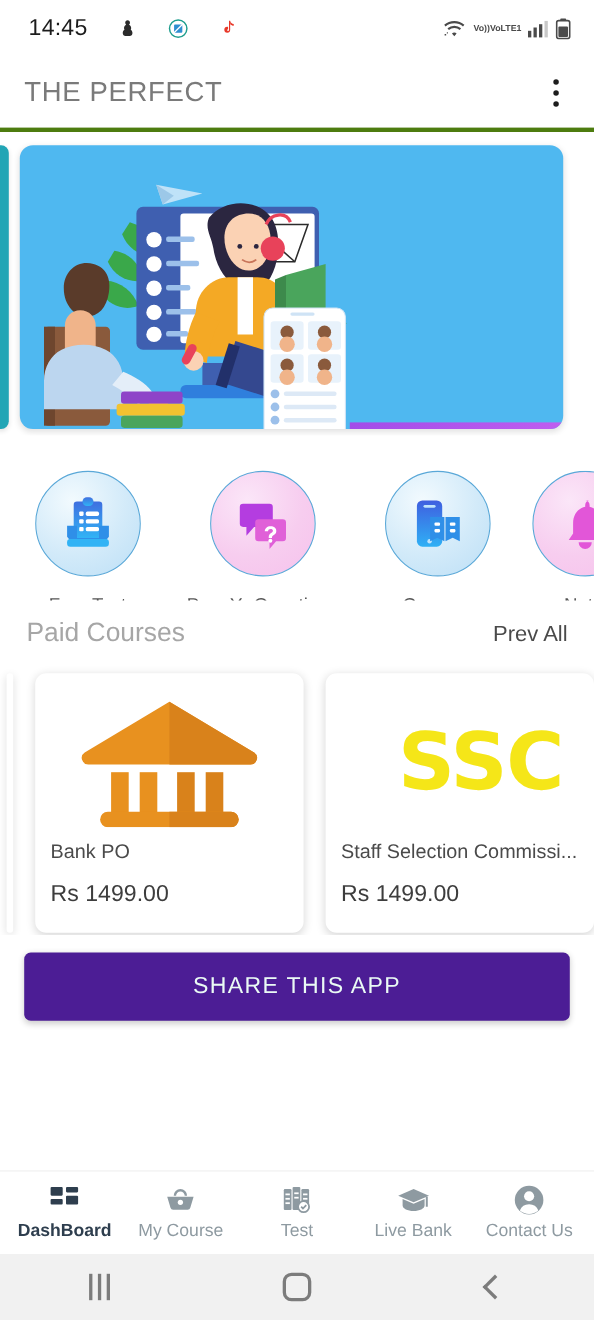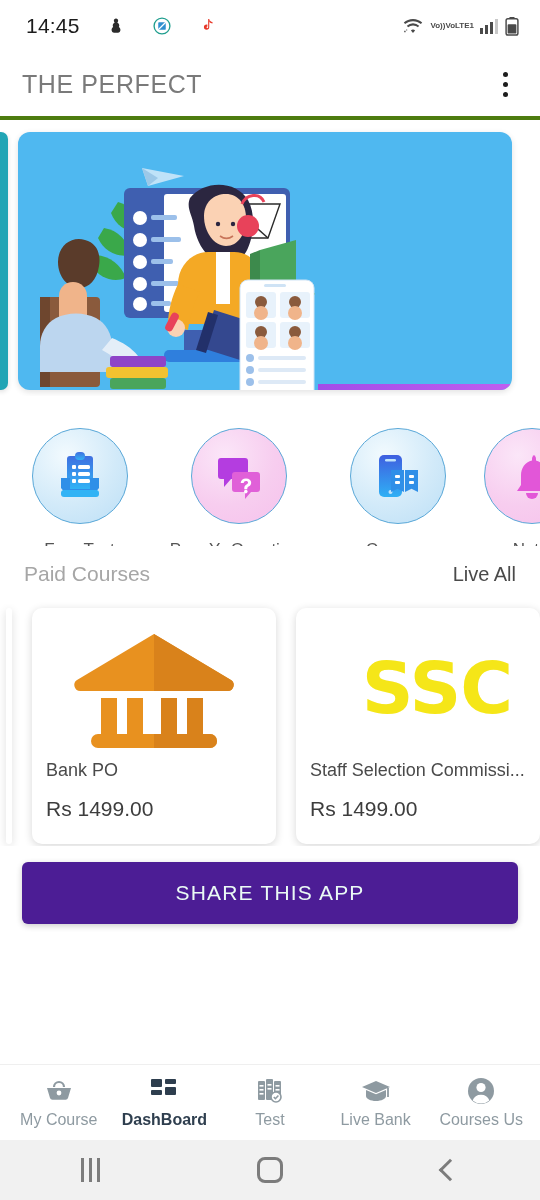--- a/index.html
+++ b/index.html
@@ -84,21 +84,21 @@
   .cat-circle.pink{ background:radial-gradient(circle at 35% 28%, #fbe6f8 0%, #f7cdef 55%, #f6c2ec 100%); }
   .cat-label{ font-size:17px; color:#555; white-space:nowrap; }
   .cat-partial{ width:110px; overflow:hidden; }
   .cat-partial .cat-label{ margin-left:0; }
 
   
   .sec-head{
     display:flex; align-items:baseline; justify-content:space-between;
     padding:0 24px; margin-top:16px;
   }
-  .sec-title{ font-size:21px; color:#a6a6a6; }
+  .sec-title{ font-size:24px; color:#a6a6a6; }
   .sec-link{ font-size:20px; color:#4a4a4a; cursor:pointer; }
 
   
   .cards{
     display:flex; align-items:flex-start; gap:20px;
     padding:22px 0 0 22px; height:260px; overflow:hidden;
   }
   .card-sliver{
     flex:0 0 auto; width:6px; height:236px; border-radius:10px;
     background:#fff; box-shadow:0 2px 8px rgba(0,0,0,.14); margin-left:-16px;
@@ -393,21 +393,21 @@
         <path d="M28 7a4 4 0 0 1 4 4v1.6c7 1.7 11 7.6 11 15V37l4 6H13l4-6v-9.4c0-7.4 4-13.3 11-15V11a4 4 0 0 1 4-4z" fill="#e256d8"></path>
         <path d="M22 45h12a6 6 0 0 1-12 0z" fill="#e256d8"></path>
       </svg>
     </div>
     <div class="cat-label">Notifi</div>
   </div>
 </div>
 
 <div class="sec-head">
   <div class="sec-title">Paid Courses</div>
-  <div class="sec-link">Live All</div>
+  <div class="sec-link">Prev All</div>
 </div>
 
 <div class="cards">
   <div class="card-sliver"></div>
 
   <div class="card">
     <div class="card-img">
       <svg width="170" height="120" viewBox="0 0 170 120">
         <path d="M85 6 162 52a6 6 0 0 1-3.4 11H11.4A6 6 0 0 1 8 52z" fill="#e8911f"></path>
         <path d="M85 6 162 52a6 6 0 0 1-3.4 11H85z" fill="#d9821b"></path>
@@ -431,37 +431,37 @@
     <div class="card-price">Rs 1499.00</div>
   </div>
 </div>
 
 <div class="share-wrap">
   <button class="share-btn">SHARE THIS APP</button>
 </div>
 
 <div class="bottomnav">
 
-  <div class="nav-item">
-    <svg width="30" height="30" viewBox="0 0 30 30">
-      <path d="M10 11a5 5 0 0 1 10 0" fill="none" stroke="#8e9aa1" stroke-width="2.2"></path>
-      <path d="M3 12h24l-3 10a2.5 2.5 0 0 1-2.4 1.8H8.4A2.5 2.5 0 0 1 6 22z" fill="#8e9aa1"></path>
-      <circle cx="15" cy="17" r="2.4" fill="#ffffff"></circle>
-    </svg>
-    <div class="nav-label">My Course</div>
-  </div>
-
   <div class="nav-item active">
     <svg width="30" height="30" viewBox="0 0 30 30">
       <rect x="2" y="3" width="11" height="8" rx="1" fill="#2e3e4e"></rect>
       <rect x="16" y="3" width="11" height="5" rx="1" fill="#2e3e4e"></rect>
       <rect x="2" y="14" width="11" height="5" rx="1" fill="#2e3e4e"></rect>
       <rect x="16" y="11" width="11" height="8" rx="1" fill="#2e3e4e"></rect>
     </svg>
     <div class="nav-label">DashBoard</div>
+  </div>
+
+  <div class="nav-item">
+    <svg width="30" height="30" viewBox="0 0 30 30">
+      <path d="M10 11a5 5 0 0 1 10 0" fill="none" stroke="#8e9aa1" stroke-width="2.2"></path>
+      <path d="M3 12h24l-3 10a2.5 2.5 0 0 1-2.4 1.8H8.4A2.5 2.5 0 0 1 6 22z" fill="#8e9aa1"></path>
+      <circle cx="15" cy="17" r="2.4" fill="#ffffff"></circle>
+    </svg>
+    <div class="nav-label">My Course</div>
   </div>
 
   <div class="nav-item">
     <svg width="30" height="30" viewBox="0 0 30 30">
       <rect x="3" y="5" width="7" height="19" rx="1" fill="#8e9aa1"></rect>
       <rect x="11" y="3" width="7" height="21" rx="1" fill="#8e9aa1"></rect>
       <rect x="19" y="5" width="7" height="19" rx="1" fill="#8e9aa1"></rect>
       <g fill="#ffffff">
         <rect x="4.5" y="9" width="4" height="1.6"></rect>
           <rect x="4.5" y="13" width="4" height="1.6"></rect>
@@ -485,21 +485,21 @@
     </svg>
     <div class="nav-label">Live Bank</div>
   </div>
 
   <div class="nav-item">
     <svg width="30" height="30" viewBox="0 0 30 30">
       <circle cx="15" cy="15" r="13" fill="#8e9aa1"></circle>
       <circle cx="15" cy="11.5" r="4.6" fill="#ffffff"></circle>
       <path d="M6.6 24.5a9 9 0 0 1 16.8 0 13 13 0 0 1-16.8 0z" fill="#ffffff"></path>
     </svg>
-    <div class="nav-label">Courses Us</div>
+    <div class="nav-label">Contact Us</div>
   </div>
 </div>
 
 <div class="sysnav">
   <div class="sys-btn">
     <div class="recents">
       <i></i>
       <i></i>
       <i></i>
     </div>

